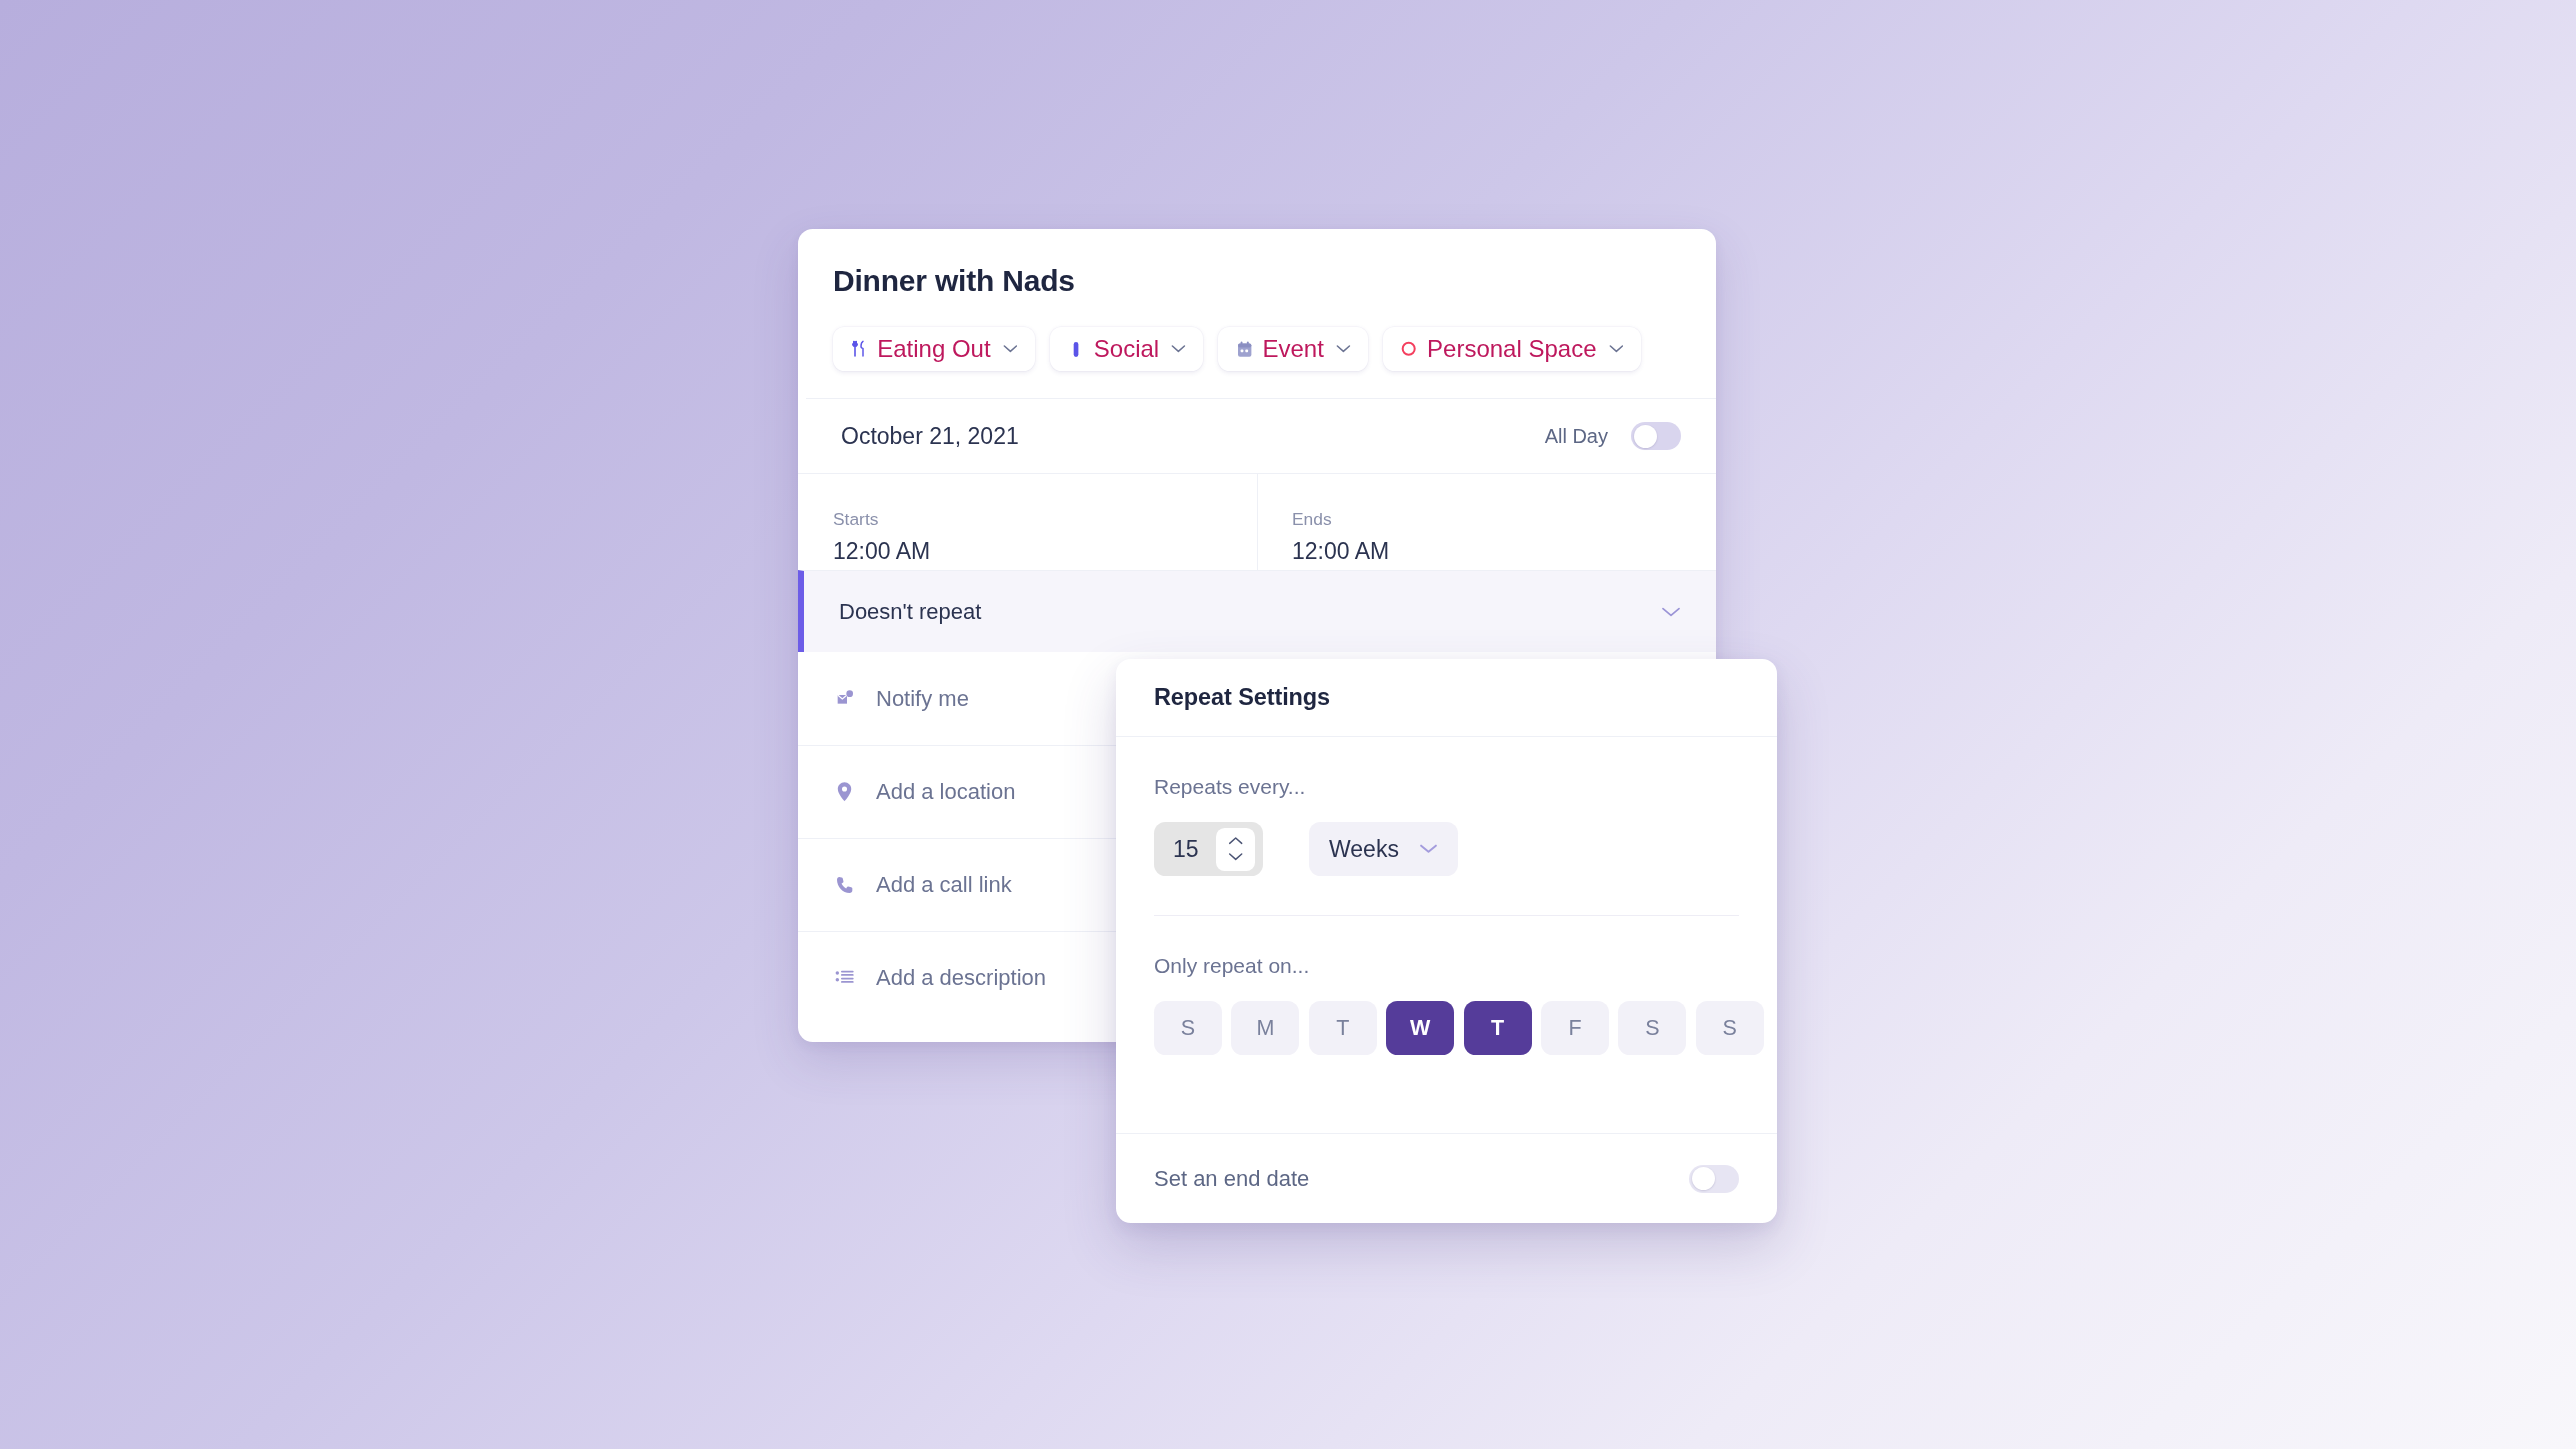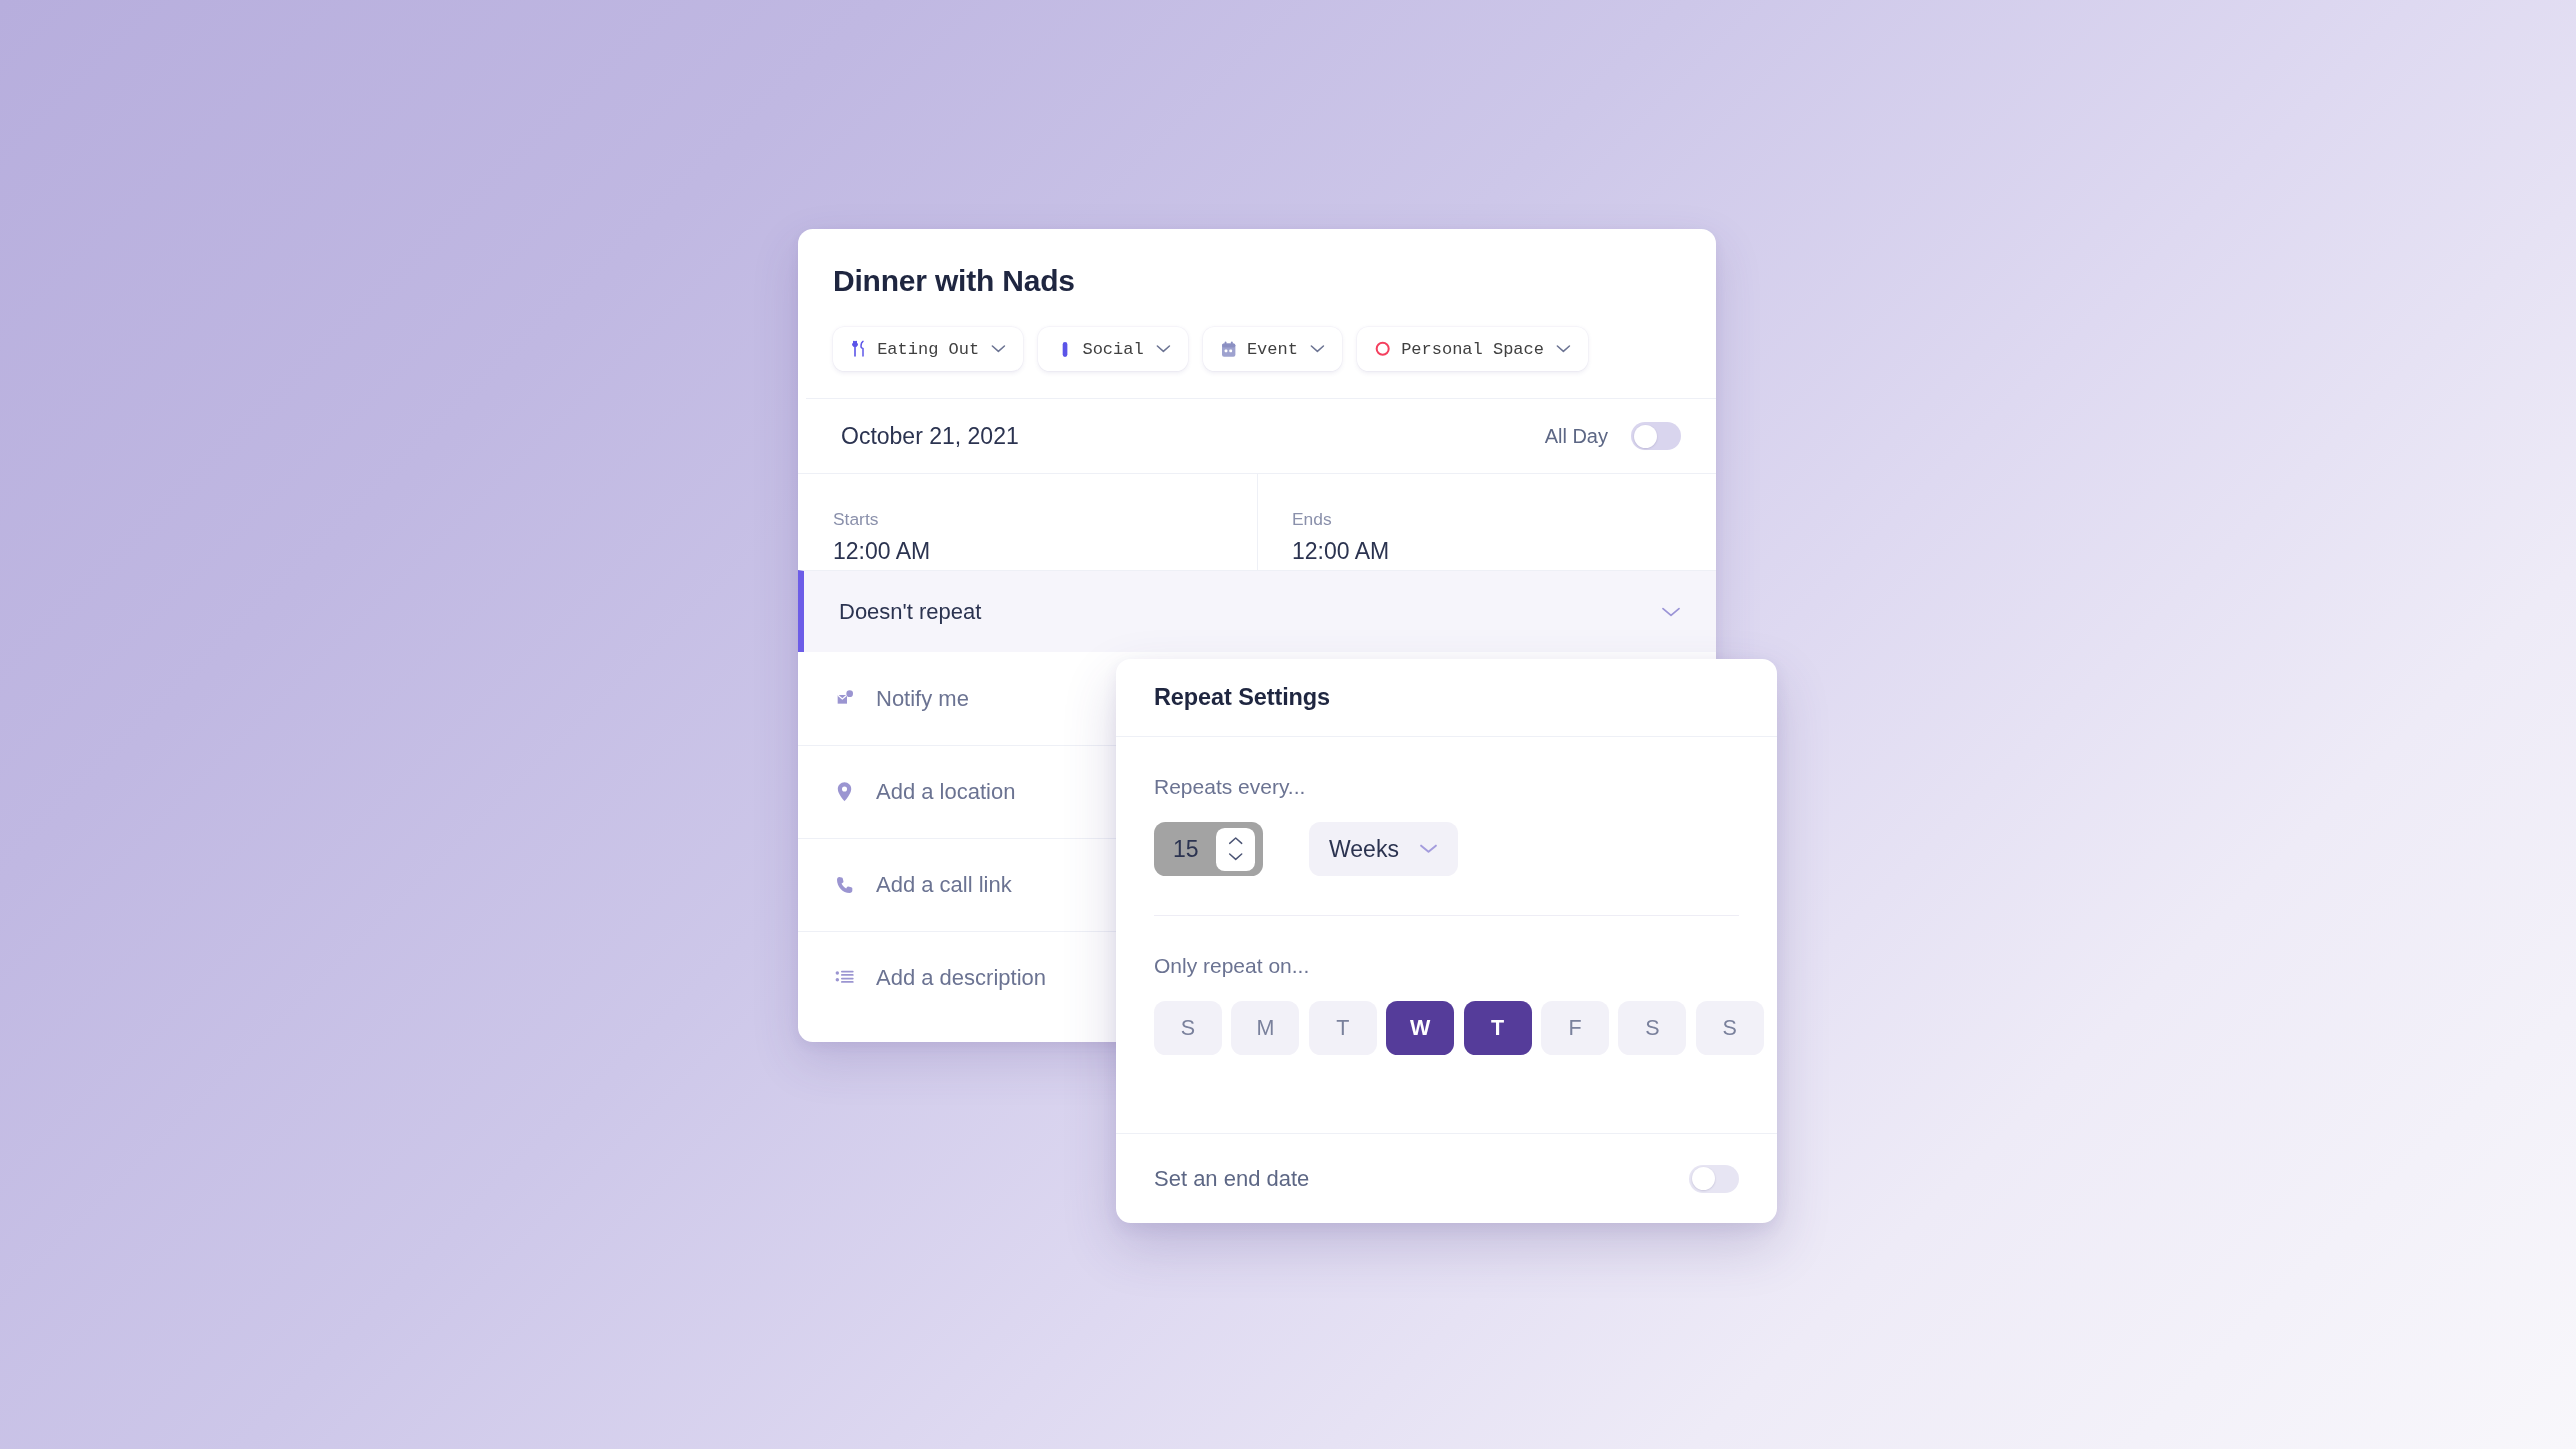--- a/index.html
+++ b/index.html
@@ -55,24 +55,23 @@
     height: 44px;
     padding: 0 17.4px;
     border-radius: 11.4px;
     background: #ffffff;
     box-shadow: 0 1.3px 4.7px rgba(80, 70, 140, 0.10), 0 0 0 0.7px rgba(120, 110, 175, 0.055);
     cursor: pointer;
     white-space: nowrap;
   }
 
   .chip-label {
-    font-size: 17px;
-    color: #404040;
+    font-size: 24px;
+    color: #be185d;
     font-weight: 400;
-    font-family: Liberation Mono, monospace;
   }
 
   .chip-ico { display: flex; align-items: center; justify-content: center; width: 17.4px; height: 20px; flex: none; }
   .chev { display: flex; align-items: center; justify-content: center; margin-left: 2.7px; flex: none; }
 
   
   .date-row {
     display: flex;
     align-items: center;
     justify-content: space-between;
@@ -190,21 +189,21 @@
     gap: 20px;
     margin-top: 23px;
   }
 
   .stepper {
     display: flex;
     align-items: center;
     gap: 8px;
     height: 54px;
     padding: 0 8px 0 19px;
-    background: #a3a3a3;
+    background: #e5e5e5;
     border-radius: 11.4px;
     cursor: text;
   }
   .stepper-value {
     font-size: 23px;
     color: #2b3350;
     min-width: 35px;
   }
   .stepper-arrows {
     width: 39px; height: 43px;

